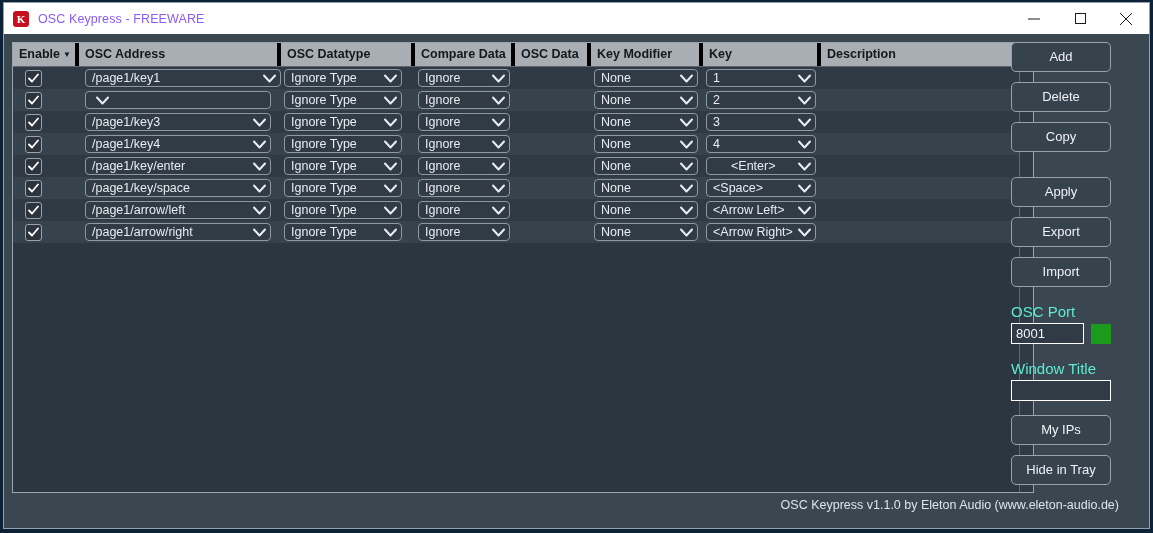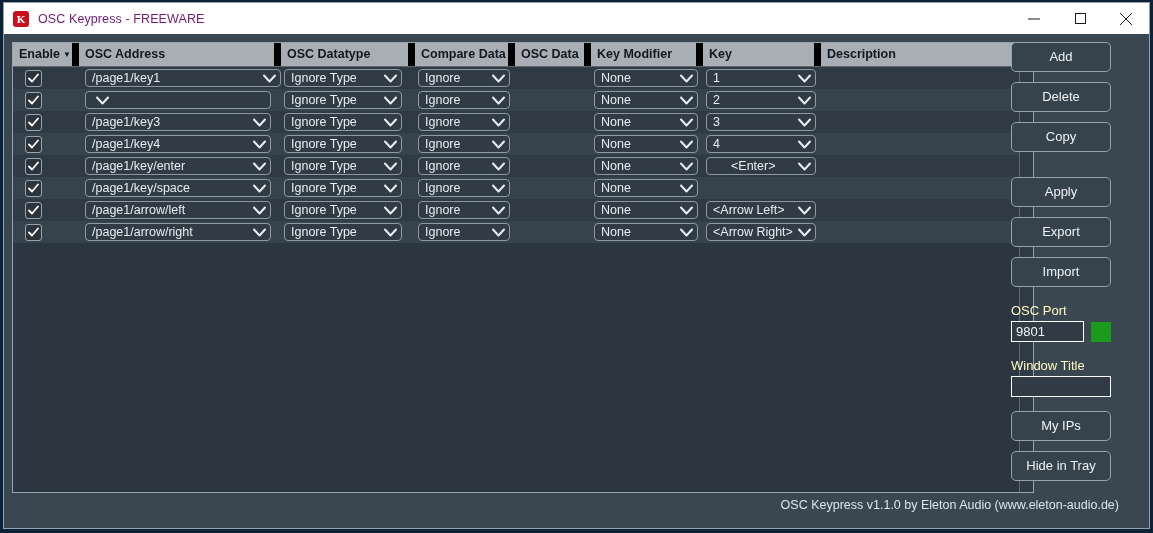--- a/index.html
+++ b/index.html
@@ -47,21 +47,21 @@
     color: #ffffff;
     font-size: 11px;
     font-weight: bold;
     line-height: 16px;
     text-align: center;
     font-family: "Liberation Serif", serif;
     flex: 0 0 auto;
   }
   .title-text {
     font-size: 12.5px;
-    color: #701a75;
+    color: #8b5cf6;
     letter-spacing: 0.1px;
   }
   .win-controls {
     position: absolute;
     right: 0;
     top: 0;
     height: 31px;
     display: flex;
   }
   .win-btn {
@@ -94,21 +94,21 @@
   }
   .table-head {
     display: flex;
     height: 24px;
     background: #a8aeb4;
     box-sizing: border-box;
     border-bottom: 1px solid #5d6870;
   }
   .th {
     box-sizing: border-box;
-    border-right: 7px solid #000000;
+    border-right: 4px solid #000000;
     color: #14181c;
     font-size: 12.5px;
     font-weight: bold;
     line-height: 23px;
     padding-left: 6px;
     white-space: nowrap;
     overflow: hidden;
     position: relative;
   }
   .th.last { border-right: 1px solid #5d6870; }
@@ -209,22 +209,22 @@
     background: #36424c;
     color: #eef2f5;
     font-size: 13px;
     font-family: "Liberation Sans", sans-serif;
     line-height: 28px;
     text-align: center;
     box-sizing: border-box;
   }
   .gap { height: 15px; }
   .side-label {
-    color: #fef9c3;
-    font-size: 13px;
+    color: #5eead4;
+    font-size: 15px;
     margin-bottom: 3px;
     margin-top: 16px;
   }
   .port-row { display: flex; align-items: center; }
   .txtfield {
     box-sizing: border-box;
     height: 21px;
     border: 1px solid #ffffff;
     background: #303b45;
     color: #f2f6f9;
@@ -675,20 +675,30 @@
             <div class="cell" style="width: 112px; padding-left: 3px;">
               <div class="combo" style="width: 104px;">
                 <span class="txt">None</span>
                 <span class="car">
                   <svg width="13" height="9" viewBox="0 0 13 9">
                     <polyline points="1,1.5 6.5,7.5 12,1.5" fill="none" stroke="#e8edf1" stroke-width="2" stroke-linecap="round" stroke-linejoin="round"></polyline>
                   </svg>
                 </span>
               </div>
             </div>
+            <div class="cell" style="width: 118px; padding-left: 3px;">
+              <div class="combo" style="width: 110px;">
+                <span class="txt">&lt;Space&gt;</span>
+                <span class="car">
+                  <svg width="13" height="9" viewBox="0 0 13 9">
+                    <polyline points="1,1.5 6.5,7.5 12,1.5" fill="none" stroke="#e8edf1" stroke-width="2" stroke-linecap="round" stroke-linejoin="round"></polyline>
+                  </svg>
+                </span>
+              </div>
+            </div>
             <div class="cell" style="width: 198px; padding-left: 6px;">
               <span style="font-size: 12.5px; color: rgb(232, 237, 241);"></span>
             </div>
           </div>
           <div class="row odd">
             <div class="cell" style="width: 66px;">
               <div class="chk">
                 <svg width="11" height="11" viewBox="0 0 11 11">
                   <polyline points="1,5.5 4,8.5 10,1.5" fill="none" stroke="#ffffff" stroke-width="1.8" stroke-linecap="round" stroke-linejoin="round"></polyline>
                 </svg>
@@ -829,21 +839,21 @@
       <div class="sbtn">Copy</div>
 
       <div class="gap"></div>
 
       <div class="sbtn">Apply</div>
       <div class="sbtn">Export</div>
       <div class="sbtn">Import</div>
 
       <div class="side-label">OSC Port</div>
       <div class="port-row">
-        <div class="txtfield port-field">9801</div>
+        <div class="txtfield port-field">8001</div>
         <div class="led"></div>
       </div>
 
       <div class="side-label">Window Title</div>
       <div class="txtfield title-field"></div>
 
       <div class="sbtn">My IPs</div>
       <div class="sbtn">Hide in Tray</div>
     </div>
 

